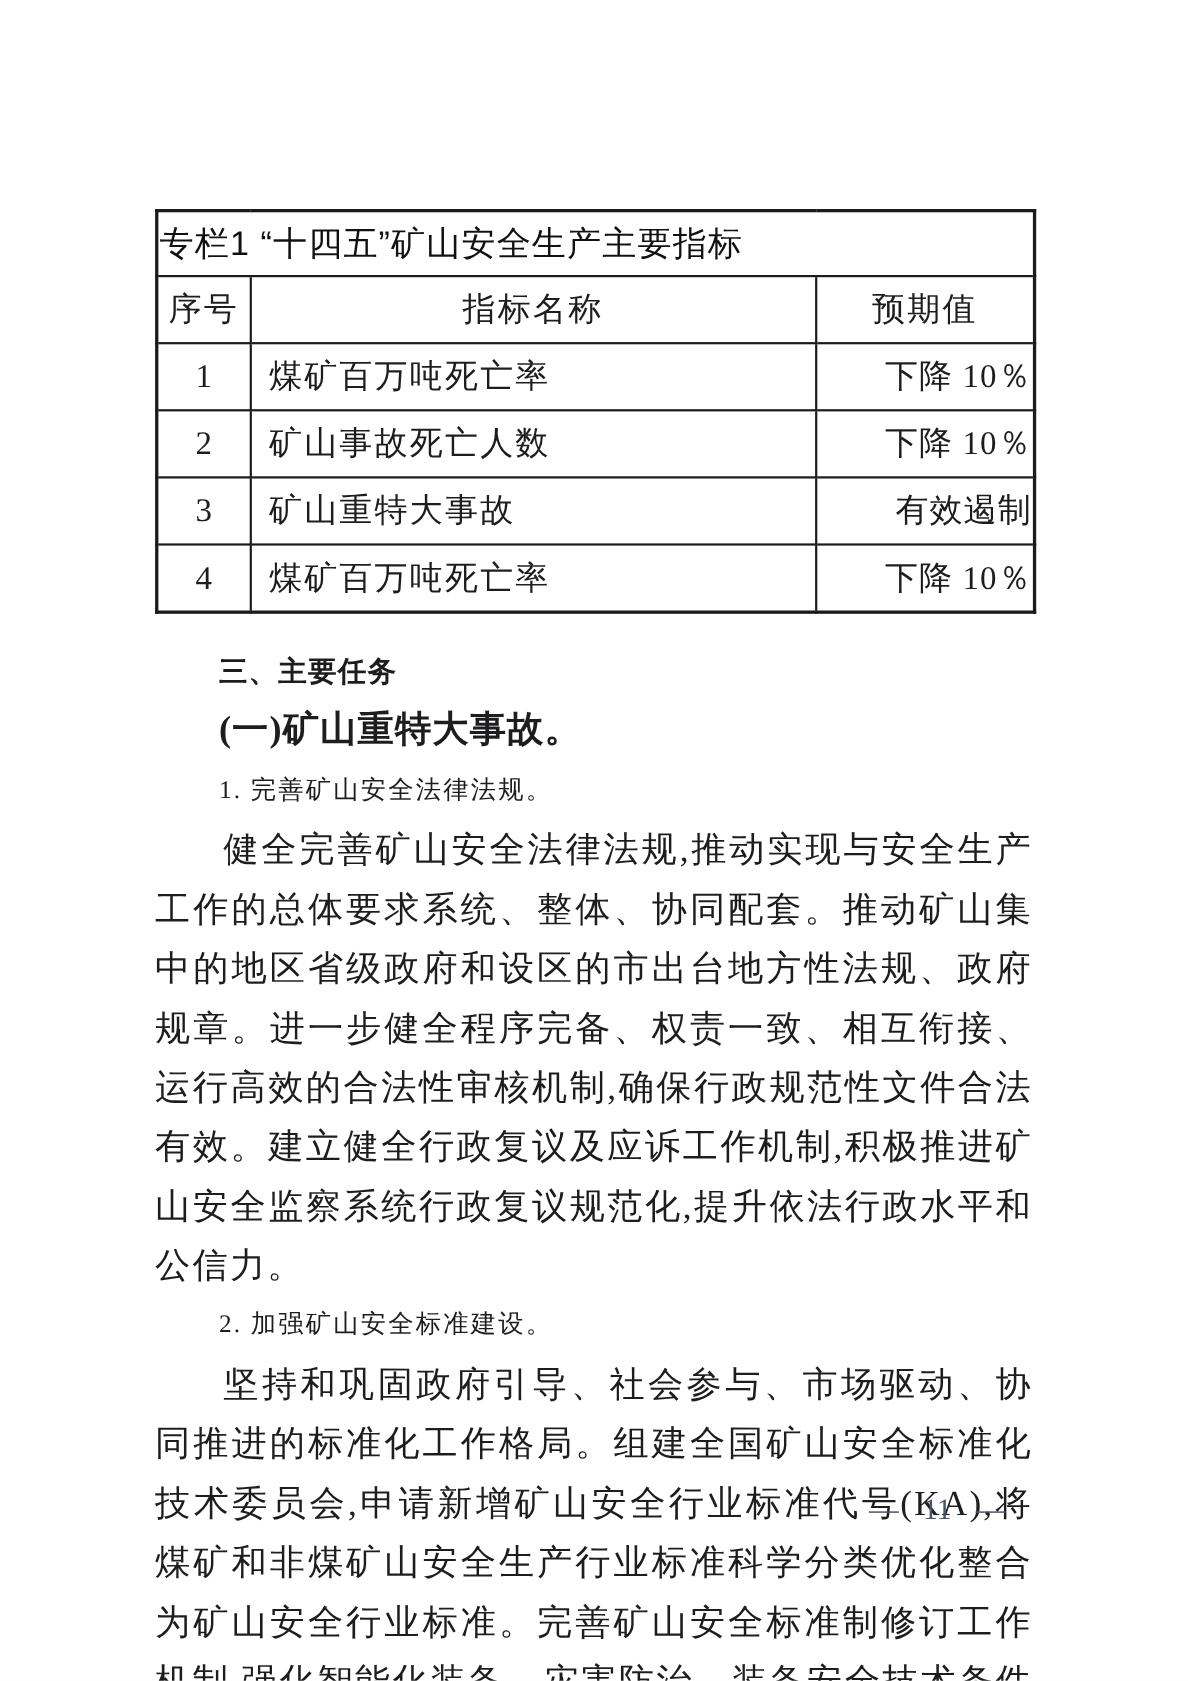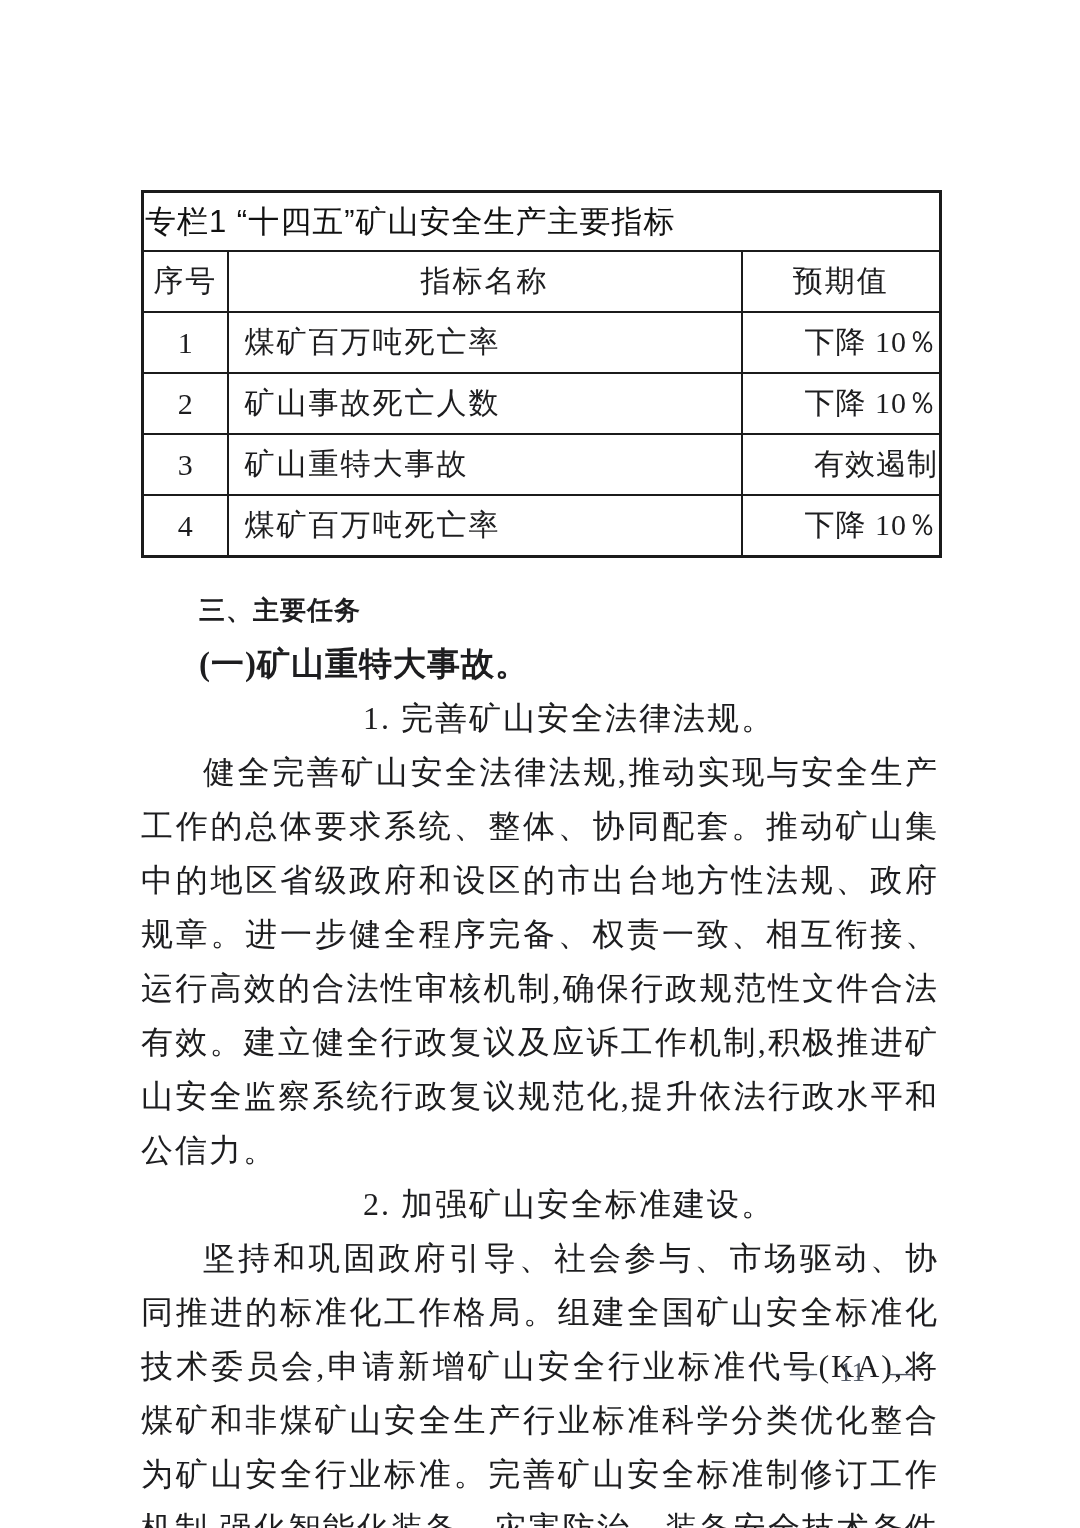--- a/index.html
+++ b/index.html
@@ -92,25 +92,24 @@
     margin: 0;
   }
   .subsection-heading {
     font-weight: bold;
     font-size: 33px;
     letter-spacing: 1px;
     text-indent: 58px;
     margin: 0;
   }
   .item-heading {
-    font-size: 32px;
+    font-size: 23px;
     letter-spacing: 2px;
     text-indent: 58px;
     margin: 0;
-    text-align: center;
   }
   .body-paragraph {
     margin: 0;
     text-indent: 62px;
     text-align: justify;
     letter-spacing: 2px;
   }
   
   .page-footer {
     position: absolute;

